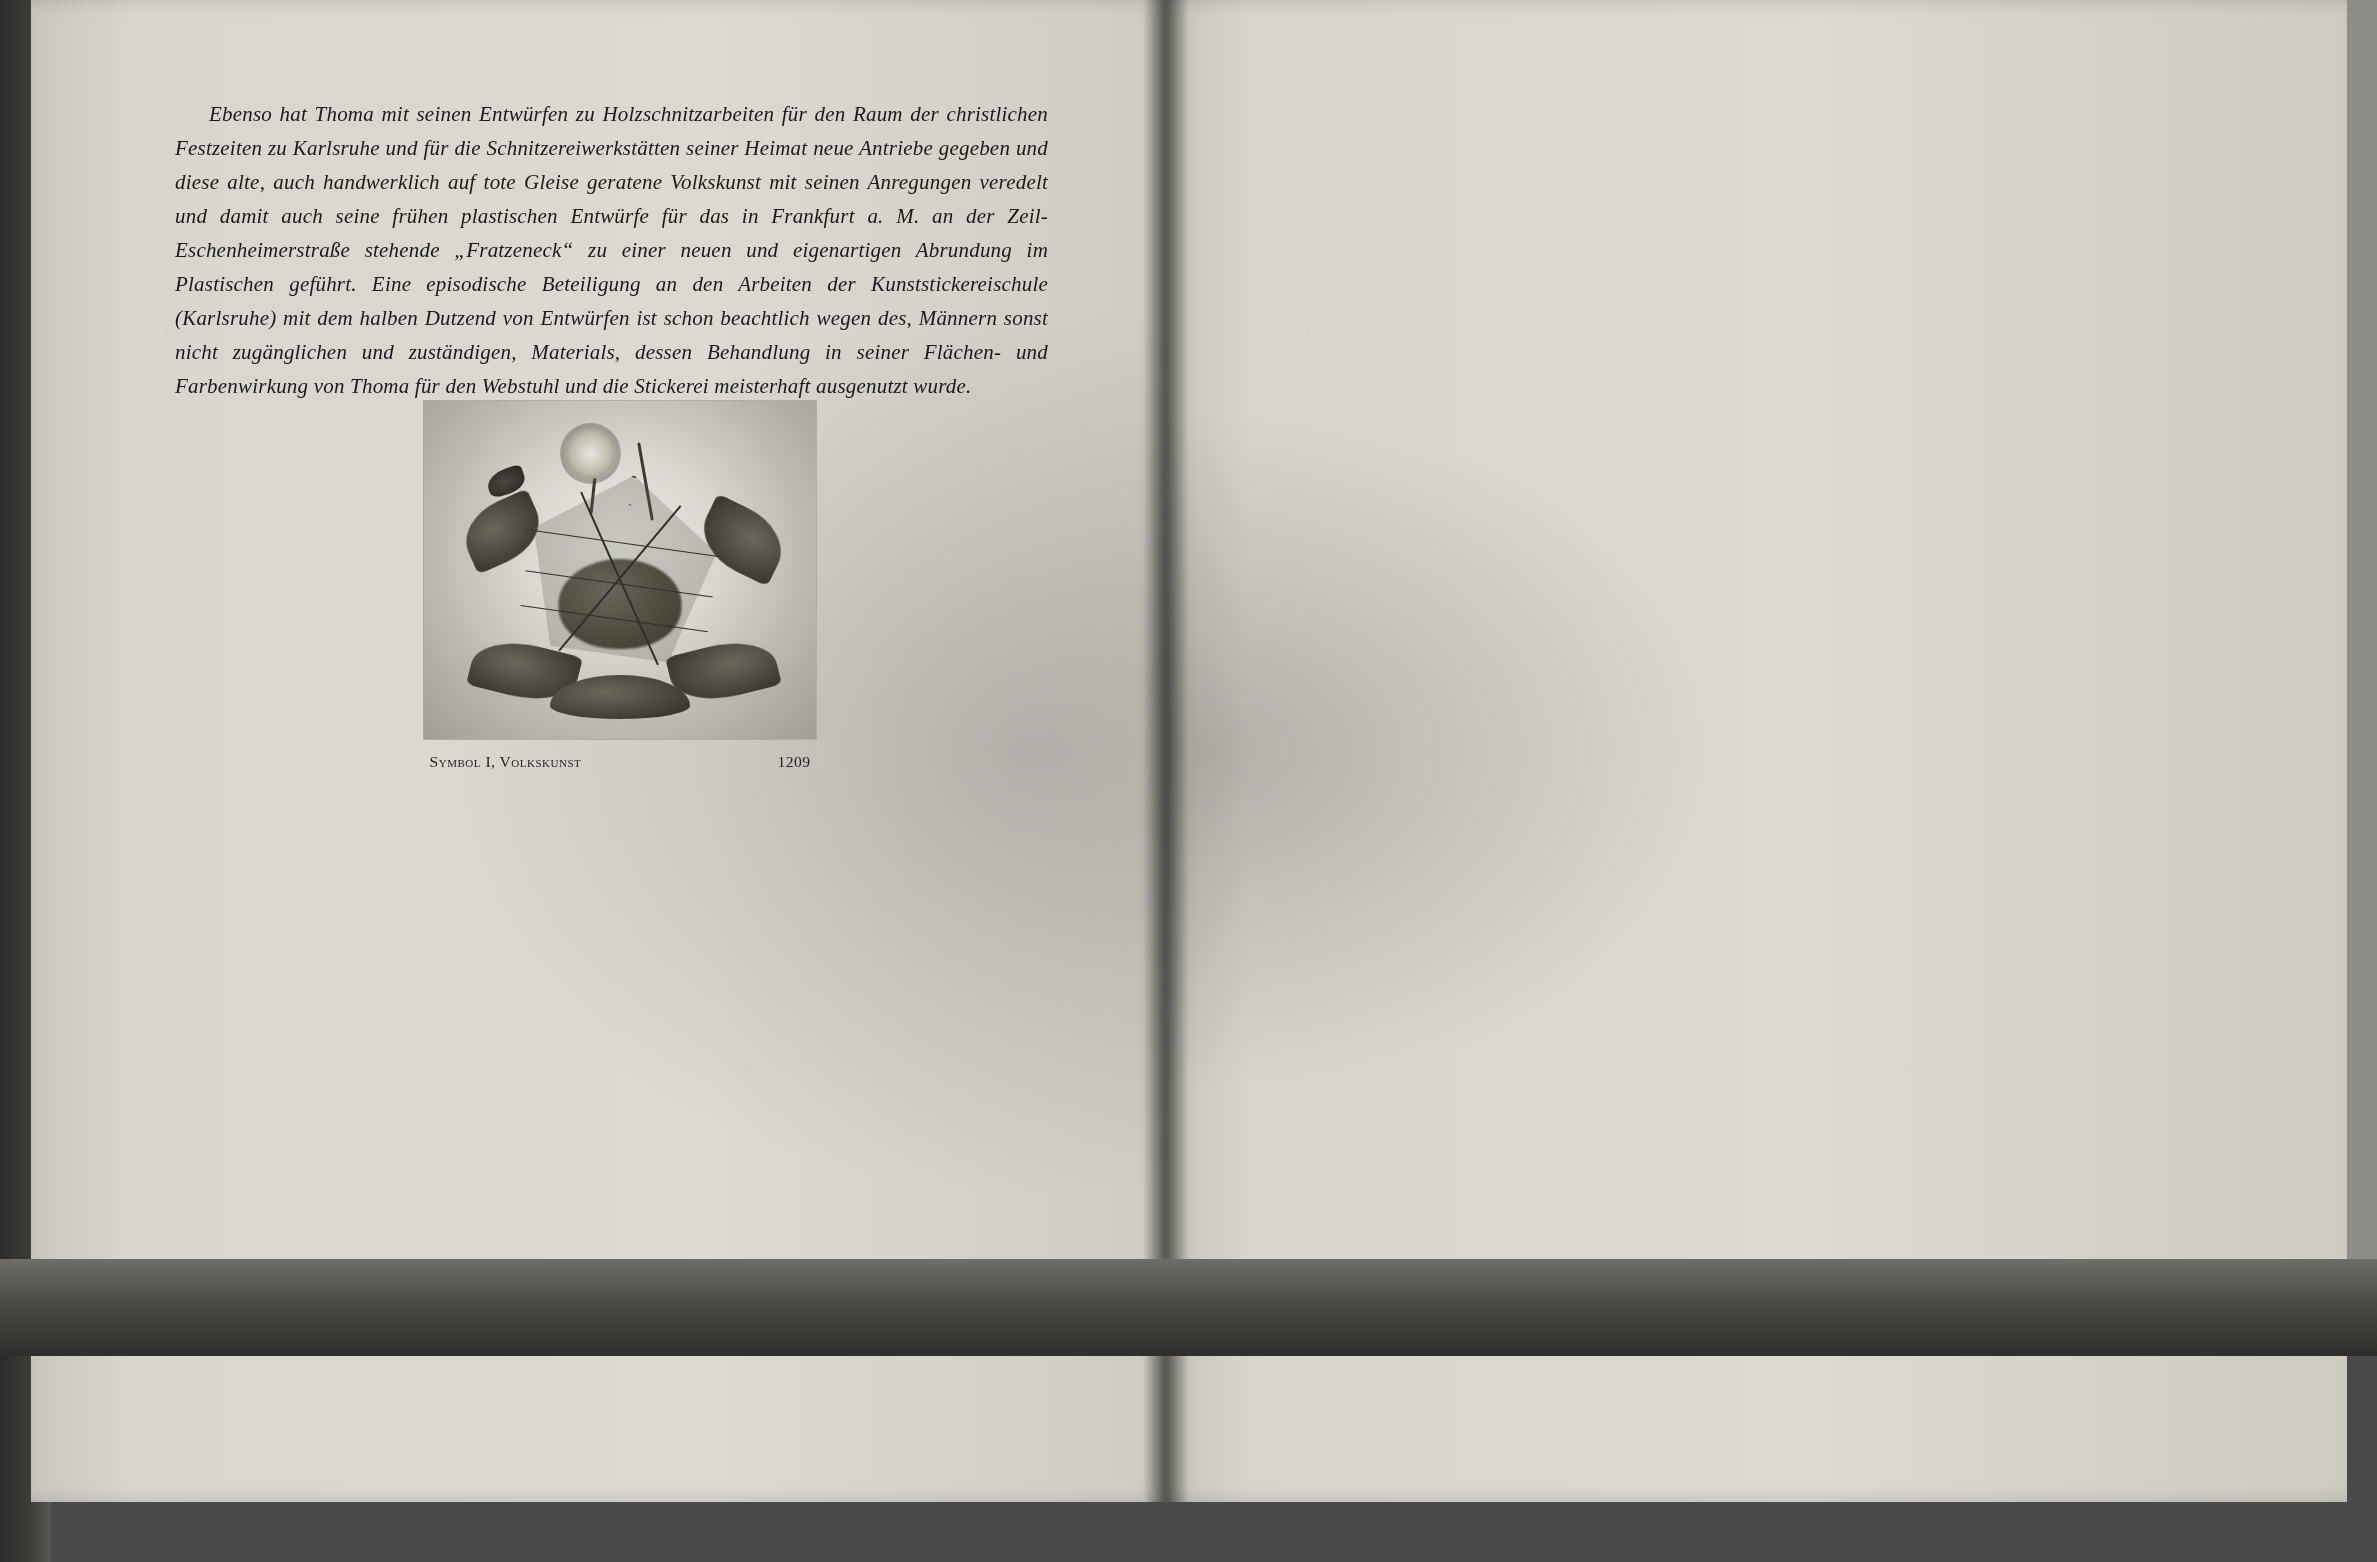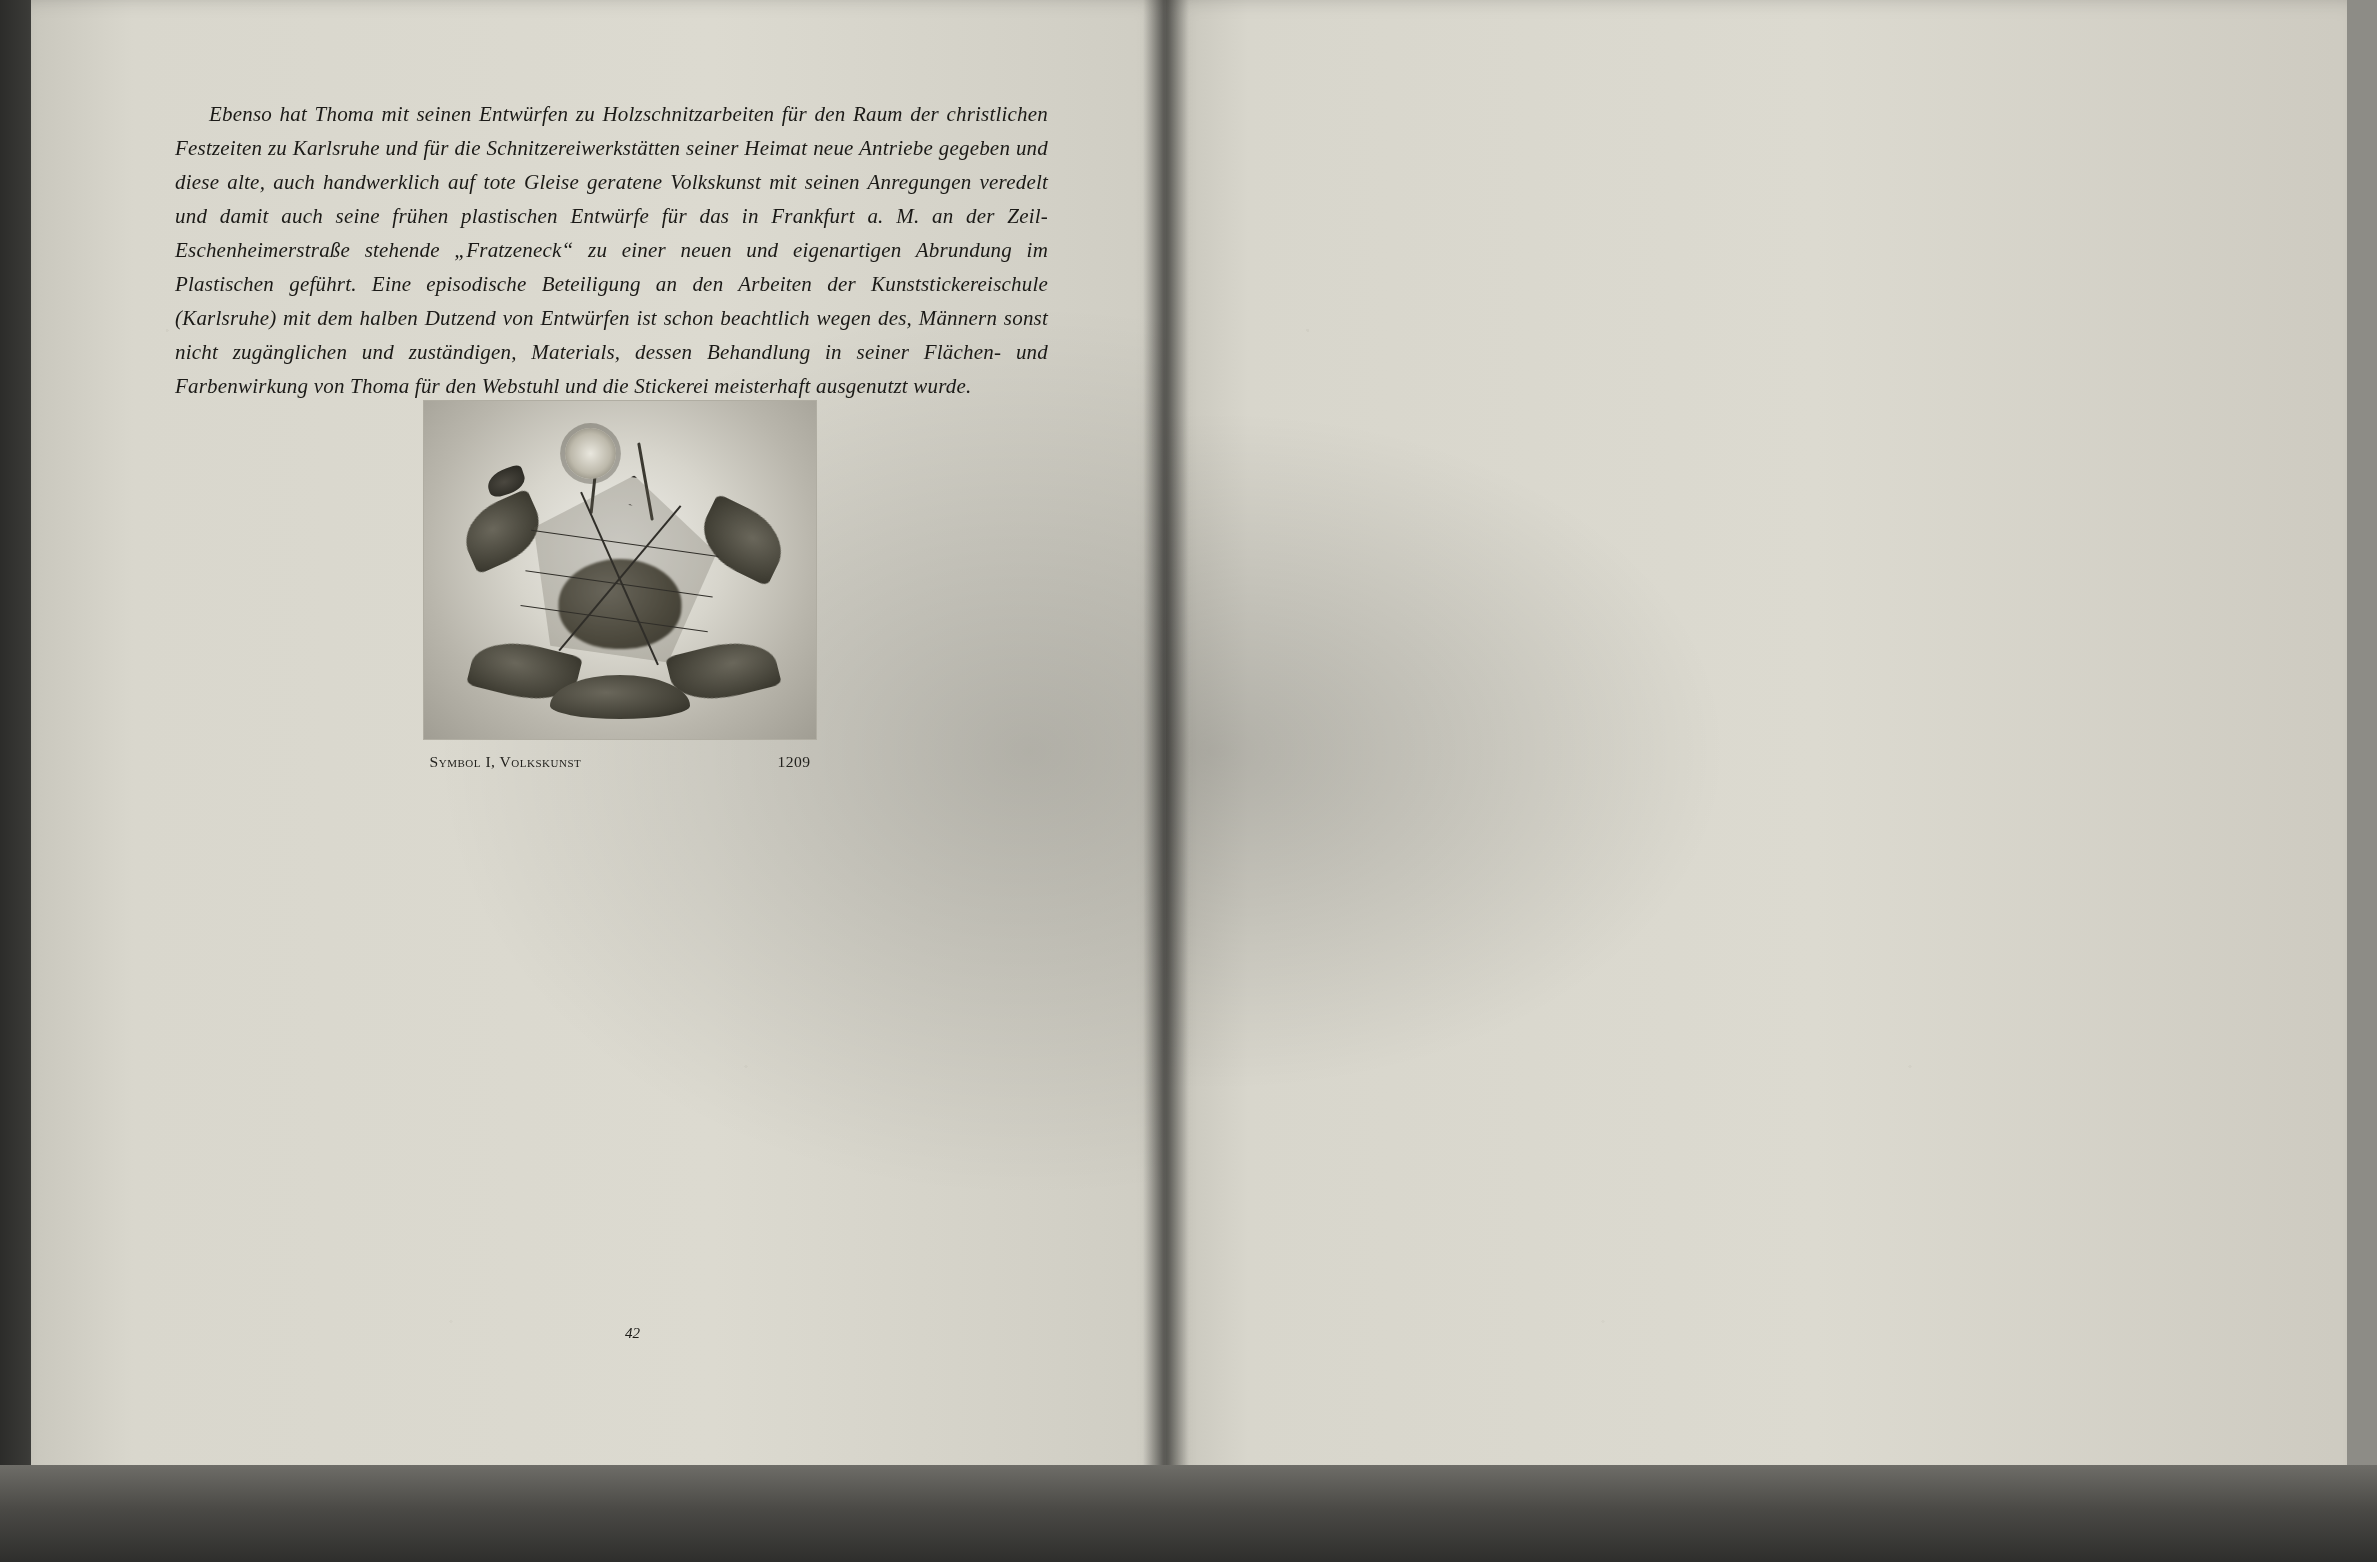--- a/index.html
+++ b/index.html
@@ -11,21 +11,21 @@
     width: 2377px;
     height: 1562px;
     overflow: hidden;
     font-family: "Liberation Serif", serif;
   }
 
   
   .spread {
     position: relative;
     width: 2377px;
-    height: 1562px;
+    height: 1356px;
     background: #8d8c86;
   }
 
   
   .backdrop-left {
     position: absolute;
     left: 0; top: 0;
     width: 51px; height: 1562px;
     background: linear-gradient(90deg,#2c2c2a 0%, #3a3a37 55%, #585753 100%);
   }

